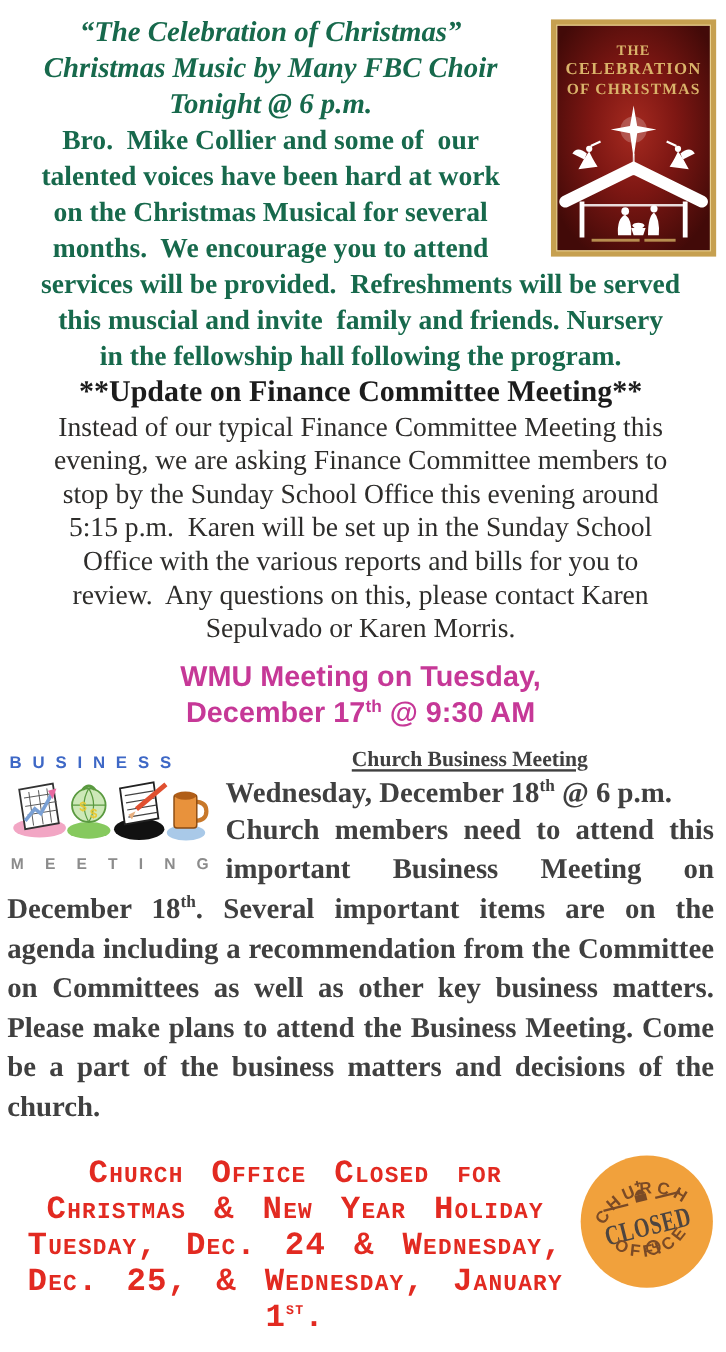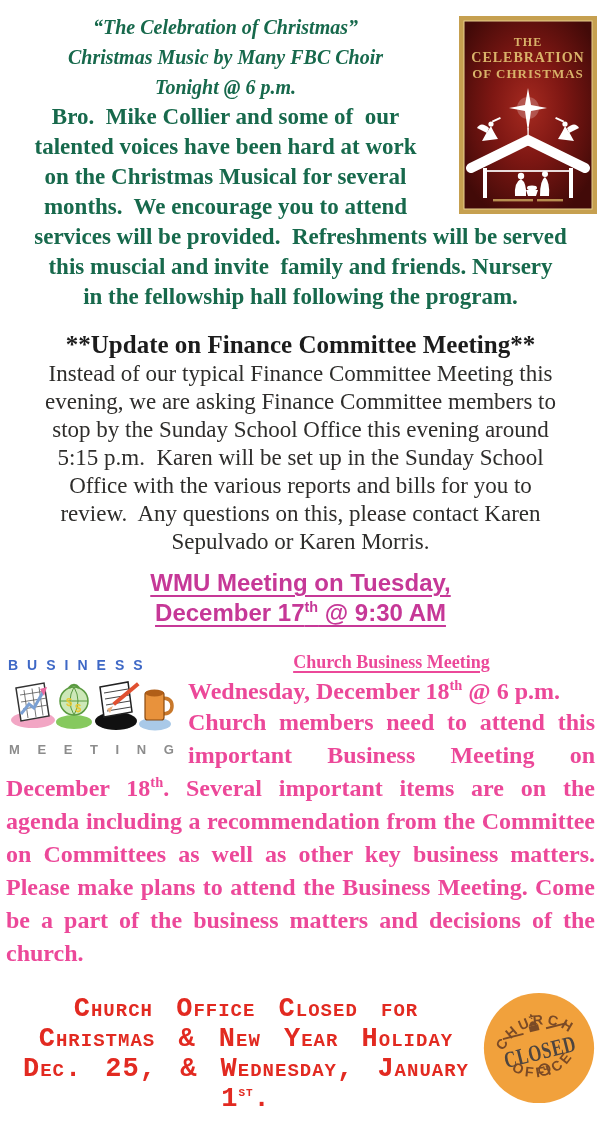--- a/index.html
+++ b/index.html
@@ -3,36 +3,36 @@
 <meta charset="utf-8">
 <style>
   html,body{margin:0;padding:0;background:#ffffff;}
   #page{position:relative;width:601px;height:1127px;overflow:hidden;background:#fff;
         font-family:"Liberation Serif", serif;}
   .line{white-space:pre-wrap;}
 
   
   .sec-celebration{padding:12px 2px 0 2px;color:#17694C;font-weight:bold;
                    font-size:23px;line-height:30px;text-align:center;}
-  .sec-celebration .it{font-style:italic;font-size:20px;}
+  .sec-celebration .it{font-style:italic;font-size:24px;}
   .poster{float:right;width:138px;height:198px;margin:4px 2px 6px 10px;}
 
   
-  .sec-finance{margin-top:18px;color:#2E2D2B;font-size:23px;line-height:28px;
+  .sec-finance{margin-top:0;color:#2E2D2B;font-size:23px;line-height:28px;
                text-align:center;padding:0 4px;}
   .sec-finance .fin-head{font-weight:bold;font-size:25px;line-height:30px;color:#1c1c1c;}
 
   
   .sec-wmu{margin-top:12px;text-align:center;color:#C63897;
            font-family:"Liberation Sans", sans-serif;font-weight:bold;
            font-size:24px;line-height:30px;}
-  .sec-wmu .u{text-decoration:underline;text-decoration-thickness:2px;text-underline-offset:4px;}
-
-  
-  .sec-business{margin-top:20px;color:#ec4899;font-weight:bold;font-size:24px;padding:0 6px;}
+  .sec-wmu .u{text-decoration-thickness:2px;text-underline-offset:4px;}
+
+  
+  .sec-business{margin-top:8px;color:#404040;font-weight:bold;font-size:24px;padding:0 6px;}
   .clipart{float:left;width:170px;height:104px;margin:6px 12px 2px 0;}
   .b-head{text-align:center;font-size:18px;line-height:29px;}
   .b-head span{text-decoration:underline;text-decoration-thickness:2px;text-underline-offset:3px;}
   .b-date{text-align:left;font-size:24px;line-height:29px;}
   .b-para{text-align:justify;line-height:33px;}
   sup{font-size:60%;vertical-align:super;line-height:0;}
 
   
   .sec-closure{position:relative;margin-top:14px;height:150px;}
   .closure-text{width:492px;padding-top:10px;text-align:center;color:#E22A21;
@@ -172,20 +172,21 @@
     </div>
     <div class="b-para">
       <span>Church members need to attend this important Business Meeting on December 18</span><sup>th</sup><span>.  Several important items are on the agenda including a recommendation from the Committee on Committees as well as other key business matters. Please make plans to attend the Business Meeting.  Come be a part of the business matters and decisions of the church.</span>
     </div>
   </div>
 
   <div class="sec-closure">
     <div class="closure-text">
       <div>Church Office Closed for</div>
       <div>Christmas &amp; New Year Holiday</div>
+      <div>Tuesday, Dec. 24 &amp; Wednesday,</div>
       <div>
         <span>Dec. 25, &amp; Wednesday, January 1</span><sup>st</sup><span>.</span>
       </div>
     </div>
 
     <svg class="badge" viewBox="0 0 120 120">
       <circle cx="60" cy="60" r="57" fill="#F1A13C"></circle>
       <g transform="rotate(-14 60 60)">
         <path id="arcT" d="M 17,68 A 45,45 0 0 1 103,68" fill="none"></path>
         <path id="arcB" d="M 16,57 A 46,46 0 0 0 104,57" fill="none"></path>

